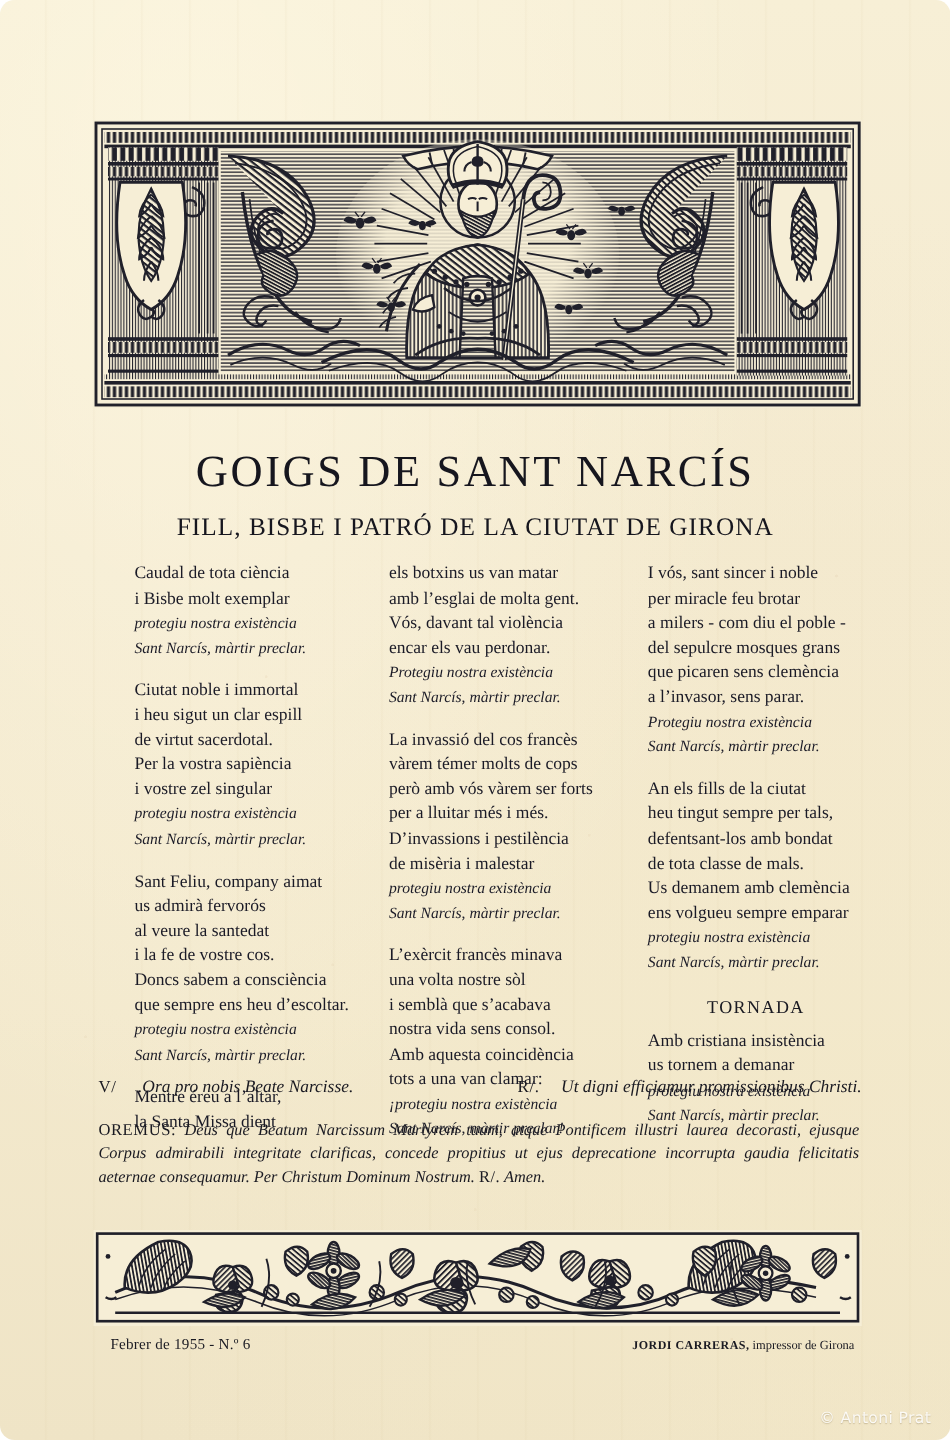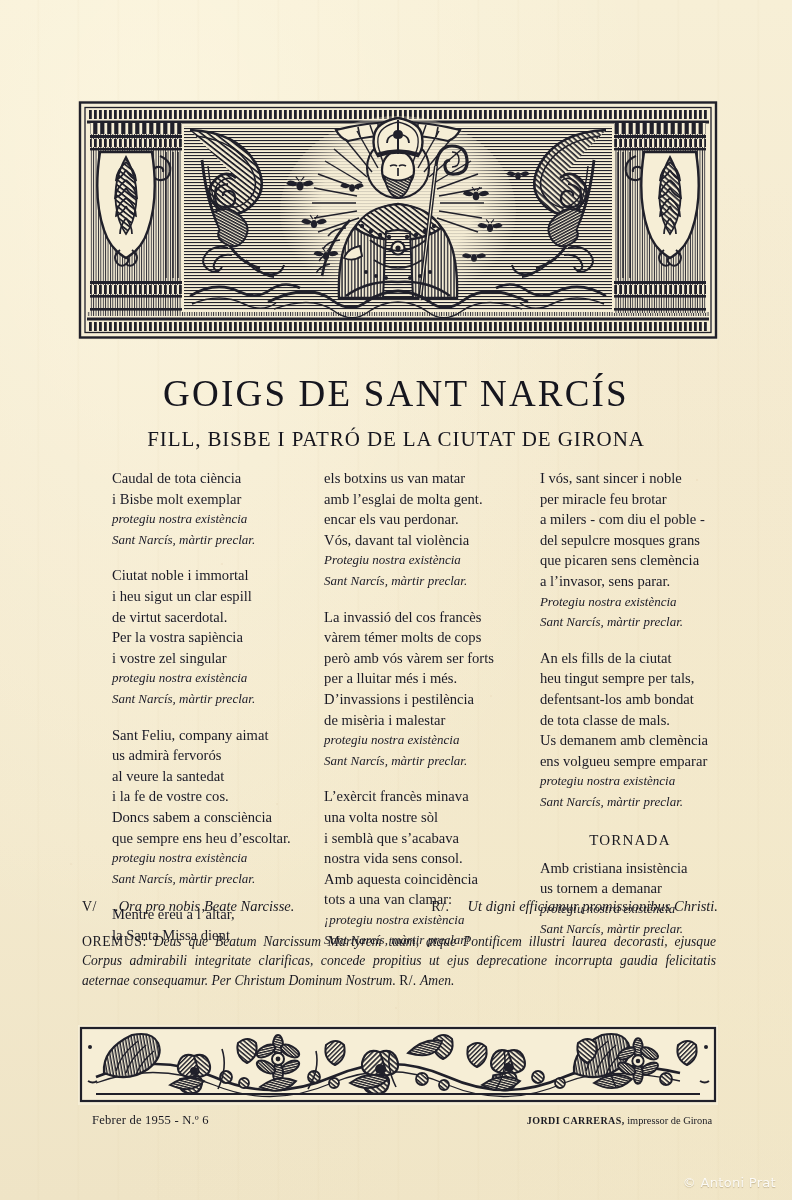--- a/index.html
+++ b/index.html
@@ -13,20 +13,21 @@
   .page {
     position: relative;
     width: 792px;
     height: 1200px;
     overflow: hidden;
     background:
       radial-gradient(ellipse at 20% 12%, rgba(255,250,230,0.55) 0%, rgba(255,250,230,0) 55%),
       radial-gradient(ellipse at 85% 88%, rgba(243,232,200,0.5) 0%, rgba(243,232,200,0) 60%),
       linear-gradient(180deg, #f7efd6 0%, #f4ead0 38%, #f3e9cd 70%, #efe4c6 100%);
     color: #1a1a22;
+    border-radius: 12px;
   }
   
   .paper-grain {
     position: absolute; inset: 0;
     pointer-events: none;
     opacity: .5;
     background-image:
       radial-gradient(circle at 13% 9%, rgba(186,140,96,.20) 0 1px, transparent 1.4px),
       radial-gradient(circle at 42% 22%, rgba(186,140,96,.14) 0 1px, transparent 1.4px),
       radial-gradient(circle at 71% 15%, rgba(186,140,96,.12) 0 1px, transparent 1.4px),
@@ -546,22 +547,22 @@
         </div>
         <div class="stanza">
           <div class="vline">Mentre éreu a l’altar,</div>
           <div class="vline">la Santa Missa dient</div>
         </div>
       </div>
     <div class="col c2">
         <div class="stanza">
           <div class="vline">els botxins us van matar</div>
           <div class="vline">amb l’esglai de molta gent.</div>
+          <div class="vline">Vós, davant tal violència</div>
           <div class="vline">encar els vau perdonar.</div>
-          <div class="vline">Vós, davant tal violència</div>
           <div class="vline refrain">Protegiu nostra existència</div>
           <div class="vline refrain">Sant Narcís, màrtir preclar.</div>
         </div>
         <div class="stanza">
           <div class="vline">La invassió del cos francès</div>
           <div class="vline">vàrem témer molts de cops</div>
           <div class="vline">però amb vós vàrem ser forts</div>
           <div class="vline">per a lluitar més i més.</div>
           <div class="vline">D’invassions i pestilència</div>
           <div class="vline">de misèria i malestar</div>

